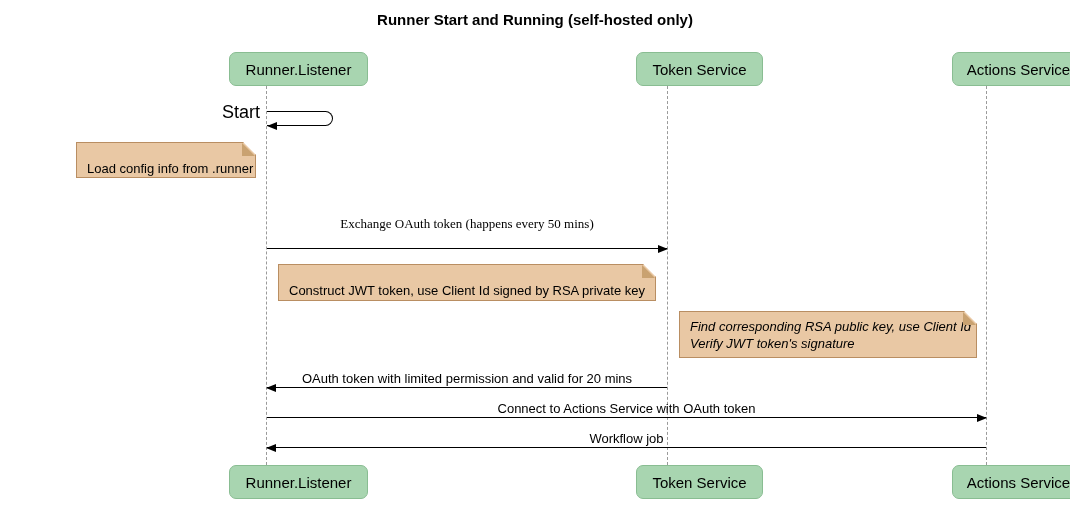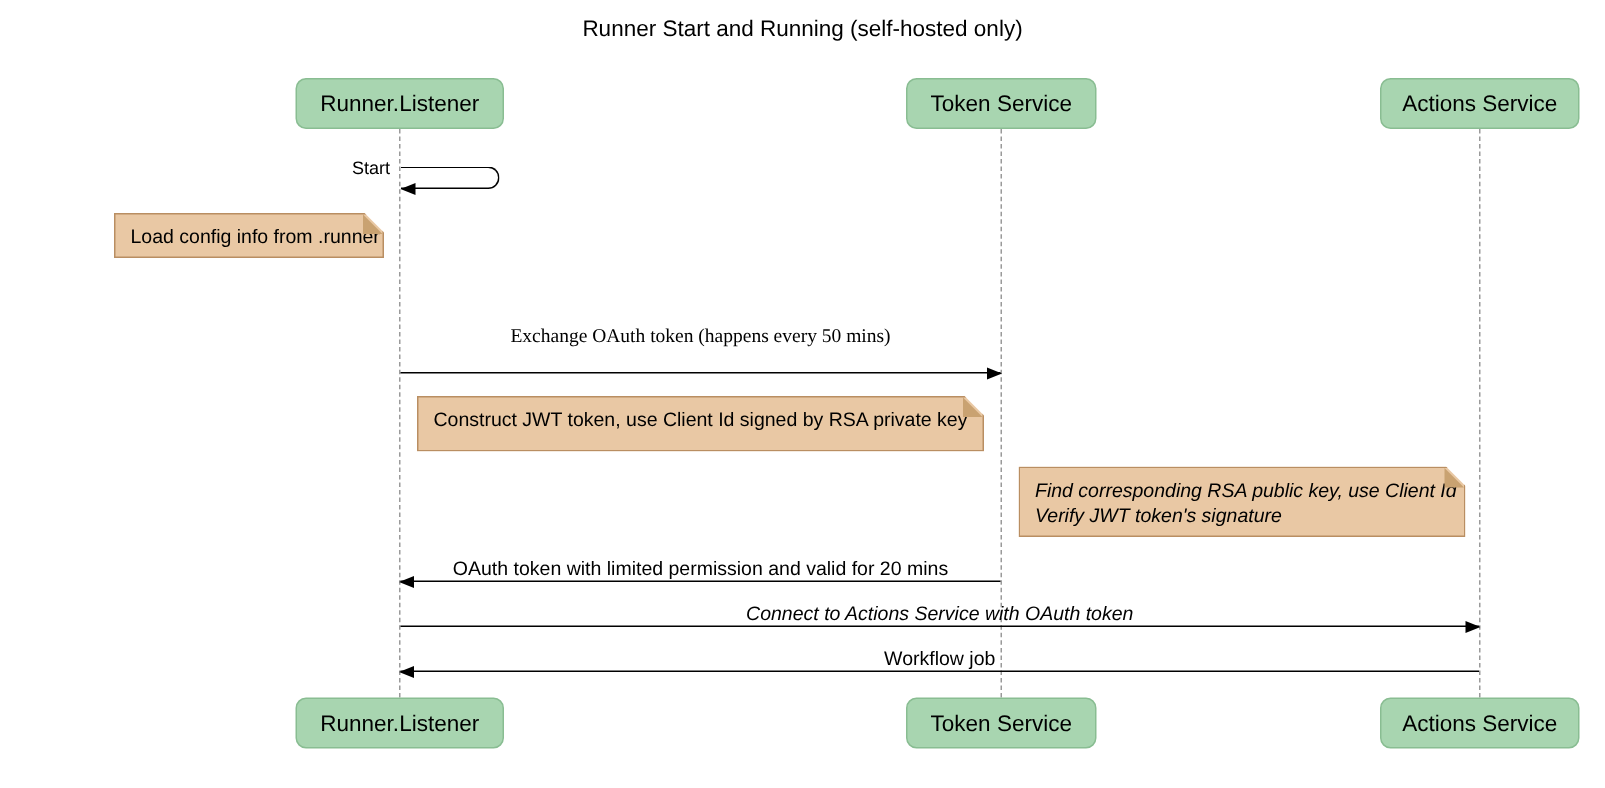--- a/index.html
+++ b/index.html
@@ -25,32 +25,33 @@
     background: var(--background);
     overflow: hidden;
   }
   .title {
     position: absolute;
     top: 11px;
     left: 0;
     width: 100%;
     text-align: center;
     font-size: 15px;
-    font-weight: normal;
+    font-weight: bold;
   }
   .participant {
     position: absolute;
     height: 34px;
     background: var(--participant-bg);
     border: 1px solid var(--participant-border);
     border-radius: 7px;
     display: flex;
     align-items: center;
     justify-content: center;
     font-size: 15px;
+    margin-left: 32px;
   }
   .lifeline {
     position: absolute;
     top: 86px;
     height: 379px;
     width: 0;
     border-left: 1px dashed var(--lifeline);
   }
   .msg-label {
     position: absolute;
@@ -101,30 +102,30 @@
     border-right: 10px solid var(--arrow);
     border-top: 4px solid transparent;
     border-bottom: 4px solid transparent;
   }
   .self-label {
     position: absolute;
     left: 180px;
     top: 104px;
     width: 80px;
     text-align: right;
-    font-size: 12px;
+    font-size: 18px;
     height: 16px;
     line-height: 16px;
   }
   .note {
     position: absolute;
     background: var(--note-bg);
     border: 1px solid var(--note-border);
     font-size: 13px;
-    padding: 6px 10px;
+    padding: 17px 10px;
     line-height: 18px;
     white-space: nowrap;
     clip-path: polygon(0 0, calc(100% - 13px) 0, 100% 13px, 100% 100%, 0 100%);
   }
   .note .fold {
     position: absolute;
     top: 0;
     right: 0;
     width: 0; height: 0;
     border-left: 13px solid var(--note-fold);
@@ -172,21 +173,21 @@
     <span class="fold"></span>
     <span class="note-line">Find corresponding RSA public key, use Client Id</span>
     <span class="note-line">Verify JWT token's signature</span>
   </div>
 
   <div class="msg-label" style="left:267px; top:371px; width:400px;">OAuth token with limited permission and valid for 20 mins</div>
   <div class="msg-line" style="left:267px; top:387px; width:400px;">
     <span class="arrowhead-left"></span>
   </div>
 
-  <div class="msg-label" style="left:267px; top:401px; width:719px;font-style:italic;">Connect to Actions Service with OAuth token</div>
+  <div class="msg-label" style="left:267px; top:401px; width:719px;">Connect to Actions Service with OAuth token</div>
   <div class="msg-line" style="left:267px; top:417px; width:719px;">
     <span class="arrowhead-right"></span>
   </div>
 
   <div class="msg-label" style="left:267px; top:431px; width:719px;">Workflow job</div>
   <div class="msg-line" style="left:267px; top:447px; width:719px;">
     <span class="arrowhead-left"></span>
   </div>
 
   <div class="participant" style="left:197px; top:465px; width:139px;">Runner.Listener</div>

